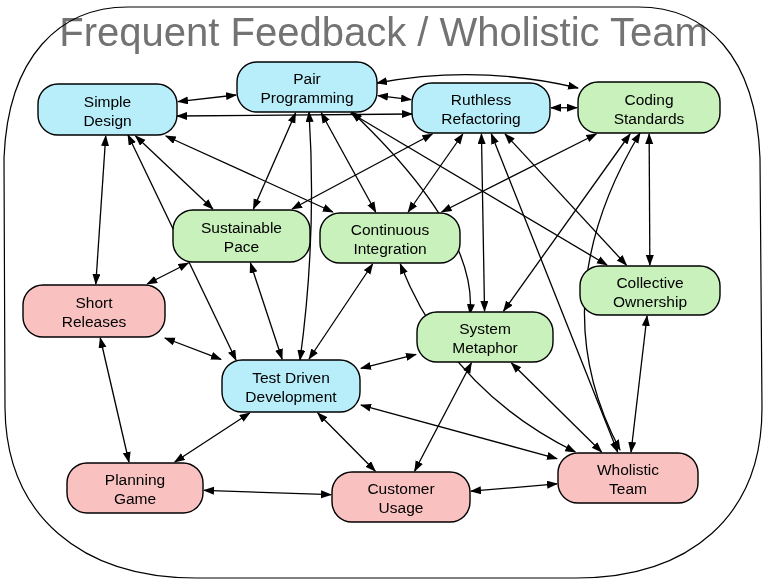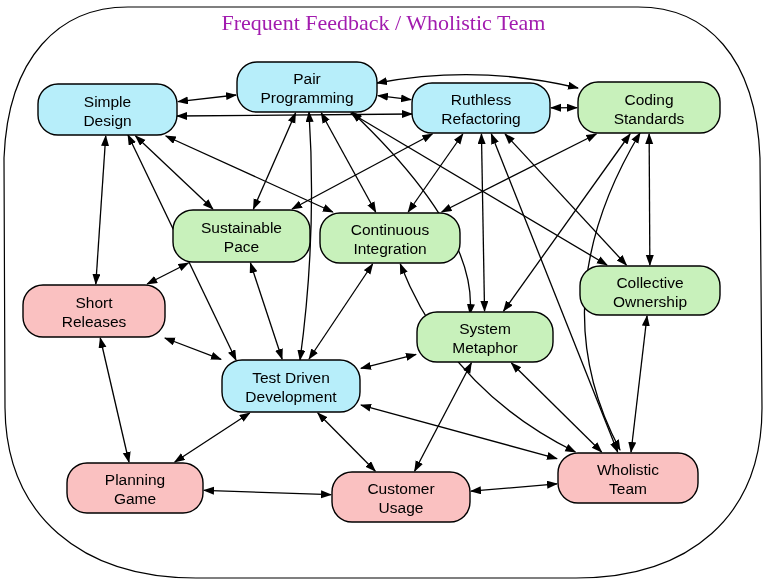--- a/index.html
+++ b/index.html
@@ -7,25 +7,24 @@
     position:relative;
     width:767px;height:583px;
     background:#ffffff;
     font-family:"Liberation Sans", sans-serif;
     overflow:hidden;
   }
   #title{
     position:absolute;
     top:10px;left:0;width:767px;
     text-align:center;
-    font-size:22px;
-    color:#a21caf;
+    font-size:40px;
+    color:#737373;
     letter-spacing:0px;
     white-space:nowrap;
-    font-family:Liberation Serif, serif;
   }
   #diagram{position:absolute;top:0;left:0;}
   .node-rect{stroke:#000000;stroke-width:1.4;}
   .node-label{font-family:"Liberation Sans", sans-serif;font-size:15.5px;fill:#000000;text-anchor:middle;}
   .edge{fill:none;stroke:#000000;stroke-width:1.3;}
   .boundary{fill:none;stroke:#000000;stroke-width:1.2;}
   .arrowhead{fill:#000000;}
 </style>
 </head>
 <body>

